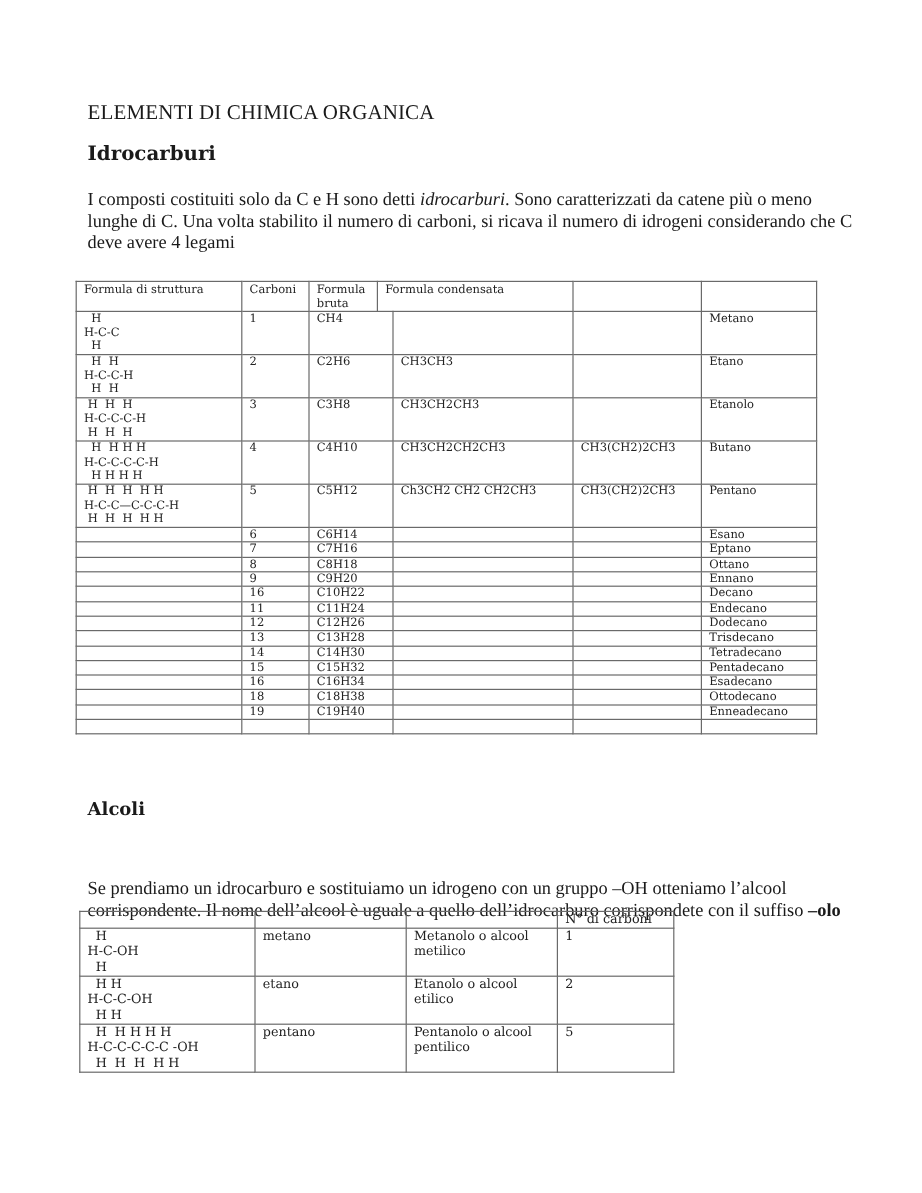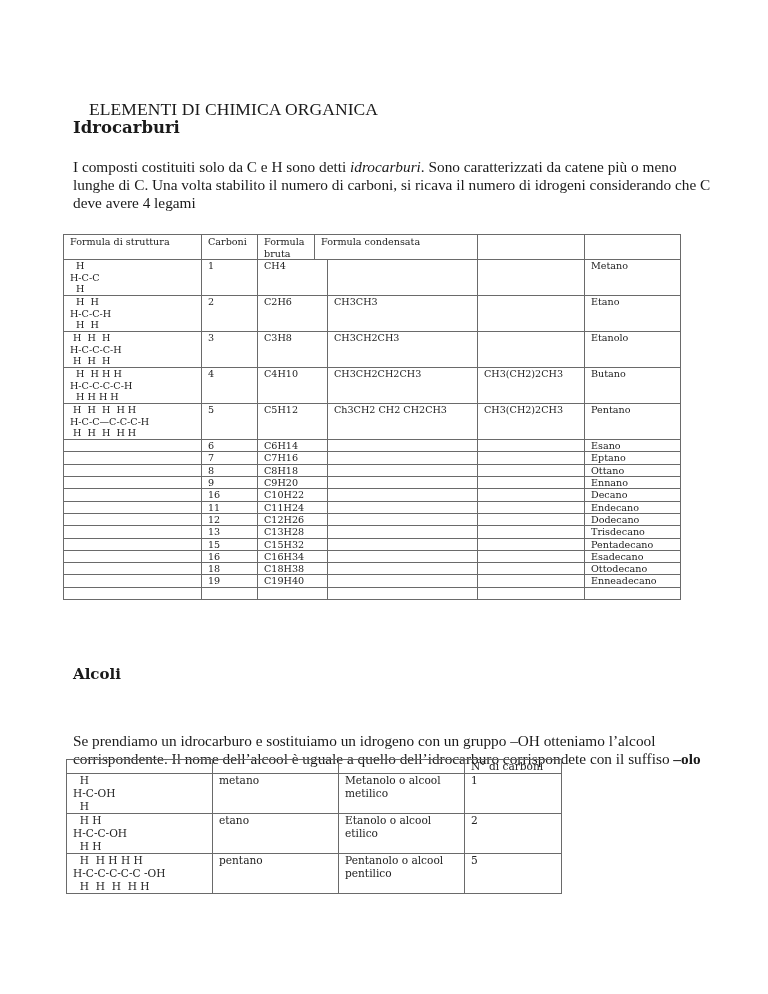--- a/index.html
+++ b/index.html
@@ -1,19 +1,19 @@
 <!DOCTYPE html>
 <html><head>
 <meta charset="utf-8">
 <style>
   html, body { margin: 0; padding: 0; background: #ffffff; }
   body { width: 768px; height: 994px; position: relative; overflow: hidden;
          font-family: "DejaVu Serif", "Liberation Serif", serif; color: #1a1a1a; }
   .title { position: absolute; left: 73px; top: 83px; font-family: "Liberation Serif", serif;
-           font-size: 17.5px; letter-spacing: 0.1px; margin: 16px; font-weight: normal; }
+           font-size: 17.5px; letter-spacing: 0.1px; margin: 0; font-weight: normal; }
   .h2 { position: absolute; left: 73px; top: 118px; font-family: "DejaVu Serif", serif;
         font-size: 16.5px; font-weight: bold; margin: 0; }
   .para { position: absolute; left: 73px; width: 640px; font-family: "Liberation Serif", serif;
           font-size: 15.3px; line-height: 18px; margin: 0; }
   .p1 { top: 158px; }
   .p2 { top: 694px; margin-top: 38px; }
   .h2b { top: 665px; font-size: 15px; }
   table { border-collapse: collapse; position: absolute; table-layout: fixed;
           font-family: "DejaVu Serif", serif; font-size: 10px; line-height: 12.4px; }
   td { border: 1.3px solid #6a6a6a; vertical-align: top; padding: 0 6px; color: #222; overflow: hidden; white-space: nowrap; }
@@ -195,20 +195,30 @@
         <td>13</td>
         <td colspan="2">C13H28</td>
         <td></td>
         <td></td>
         <td>Trisdecano</td>
       </tr>
       <tr class="small">
         <td>
           <pre class="struct"></pre>
         </td>
+        <td>14</td>
+        <td colspan="2">C14H30</td>
+        <td></td>
+        <td></td>
+        <td>Tetradecano</td>
+      </tr>
+      <tr class="small">
+        <td>
+          <pre class="struct"></pre>
+        </td>
         <td>15</td>
         <td colspan="2">C15H32</td>
         <td></td>
         <td></td>
         <td>Pentadecano</td>
       </tr>
       <tr class="small">
         <td>
           <pre class="struct"></pre>
         </td>

